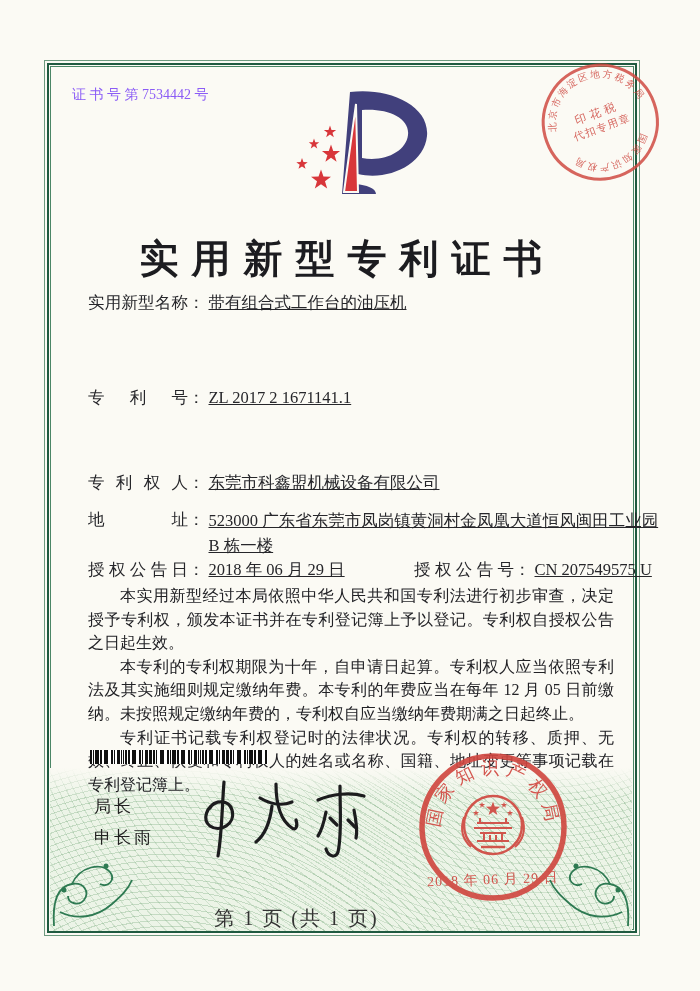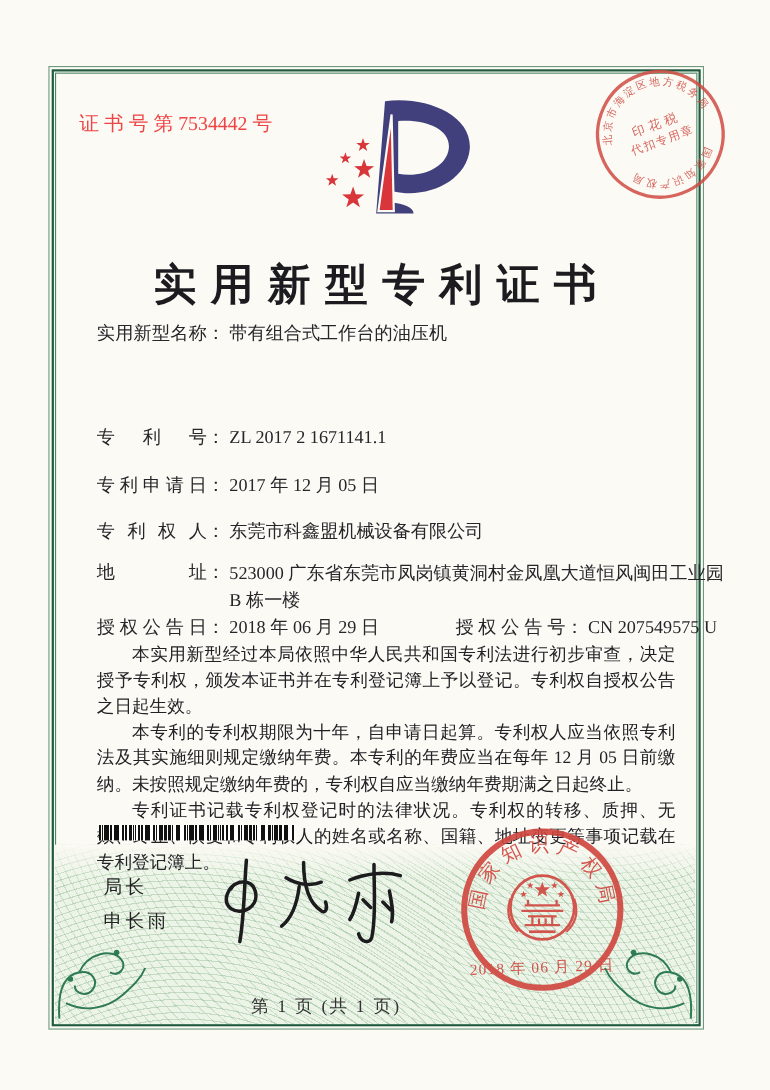--- a/index.html
+++ b/index.html
@@ -7,29 +7,29 @@
     position:relative;width:700px;height:991px;margin:0 auto;
     background:#fbfaf4;overflow:hidden;
     font-family:"Liberation Serif","DejaVu Serif",serif;
     color:#26262a;
   }
   
   .frame{position:absolute;left:44px;top:60px;width:594px;height:874px;border:1px solid #6d9a7f;pointer-events:none;}
   .frame-inner{position:absolute;inset:2px;border:2px solid #1f5a40;}
   .frame-inner2{position:absolute;inset:1px;border:1px solid #4a8666;}
 
-  .cert-number{position:absolute;left:72px;top:100px;font-size:18px;color:#ef4444;}
+  .cert-number{position:absolute;left:72px;top:86px;font-size:14px;color:#8b5cf6;}
 
   .title{position:absolute;left:44px;top:203px;width:594px;text-align:center;
     font-size:39px;font-weight:600;letter-spacing:13px;text-indent:13px;color:#1c1c20;margin-top:29px;}
 
   .frow{position:absolute;left:88px;font-size:16.5px;line-height:24px;color:#26262a;white-space:nowrap;}
   .flabel{display:inline-block;width:100px;text-align:justify;text-align-last:justify;vertical-align:top;}
   .fcolon{display:inline-block;vertical-align:top;}
-  .fvalue{display:inline-block;vertical-align:top;margin-left:4px;}
+  .fvalue{display:inline-block;vertical-align:top;margin-left:4px;text-decoration:underline;}
   .fvalue.wrap{white-space:normal;max-width:452px;line-height:25px;}
   .grant2{position:absolute;left:294px;top:0;margin-left:32px;}
 
   .paras{position:absolute;left:88px;top:584px;width:526px;font-size:16px;
     line-height:23.6px;text-align:justify;color:#222226;}
   .paras p{margin:0;text-indent:2em;}
 
   .barcode{position:absolute;left:90px;top:750px;width:178px;height:14px;
     background:
       repeating-linear-gradient(90deg,#101010 0 2px,transparent 2px 3px,#101010 3px 4px,transparent 4px 7px),
@@ -49,21 +49,21 @@
 
   .signature{position:absolute;left:180px;top:776px;}
   .official-seal{position:absolute;left:408px;top:745px;}
   .tax-stamp{position:absolute;left:534px;top:57px;transform:rotate(-20deg);}
   .logo{position:absolute;left:284px;top:88px;}
 
   .flourish-left{position:absolute;left:50px;top:846px;}
   .flourish-right{position:absolute;left:548px;top:846px;transform:scaleX(-1);}
 
   .footer{position:absolute;left:44px;top:905px;width:505px;text-align:center;
-    font-size:16px;letter-spacing:2px;color:#333;}
+    font-size:20px;letter-spacing:2px;color:#333;}
 </style>
 </head>
 <body>
 
 <div class="page">
 
   <div class="frame">
     <div class="frame-inner">
       <div class="frame-inner2"></div>
     </div>
@@ -105,23 +105,20 @@
     </g>
   </svg>
 
   <div class="title">实用新型专利证书</div>
 
   <div class="frow" style="top:291px">
     <span class="flabel">实用新型名称</span><span class="fcolon">：</span><span class="fvalue">带有组合式工作台的油压机</span>
   </div>
   <div class="frow" style="top:386px">
     <span class="flabel">专利号</span><span class="fcolon">：</span><span class="fvalue">ZL 2017 2 1671141.1</span>
-  </div>
-  <div class="frow" style="top:429px">
-    <span class="flabel">专利申请日</span><span class="fcolon">：</span><span class="fvalue">2017 年 12 月 05 日</span>
   </div>
   <div class="frow" style="top:471px">
     <span class="flabel">专利权人</span><span class="fcolon">：</span><span class="fvalue">东莞市科鑫盟机械设备有限公司</span>
   </div>
   <div class="frow" style="top:508px">
     <span class="flabel">地址</span><span class="fcolon">：</span><span class="fvalue wrap">523000 广东省东莞市凤岗镇黄洞村金凤凰大道恒风闽田工业园 B 栋一楼</span>
   </div>
   <div class="frow" style="top:558px;width:526px">
     <span class="flabel">授权公告日</span><span class="fcolon">：</span><span class="fvalue">2018 年 06 月 29 日</span>
     <span class="grant2">

